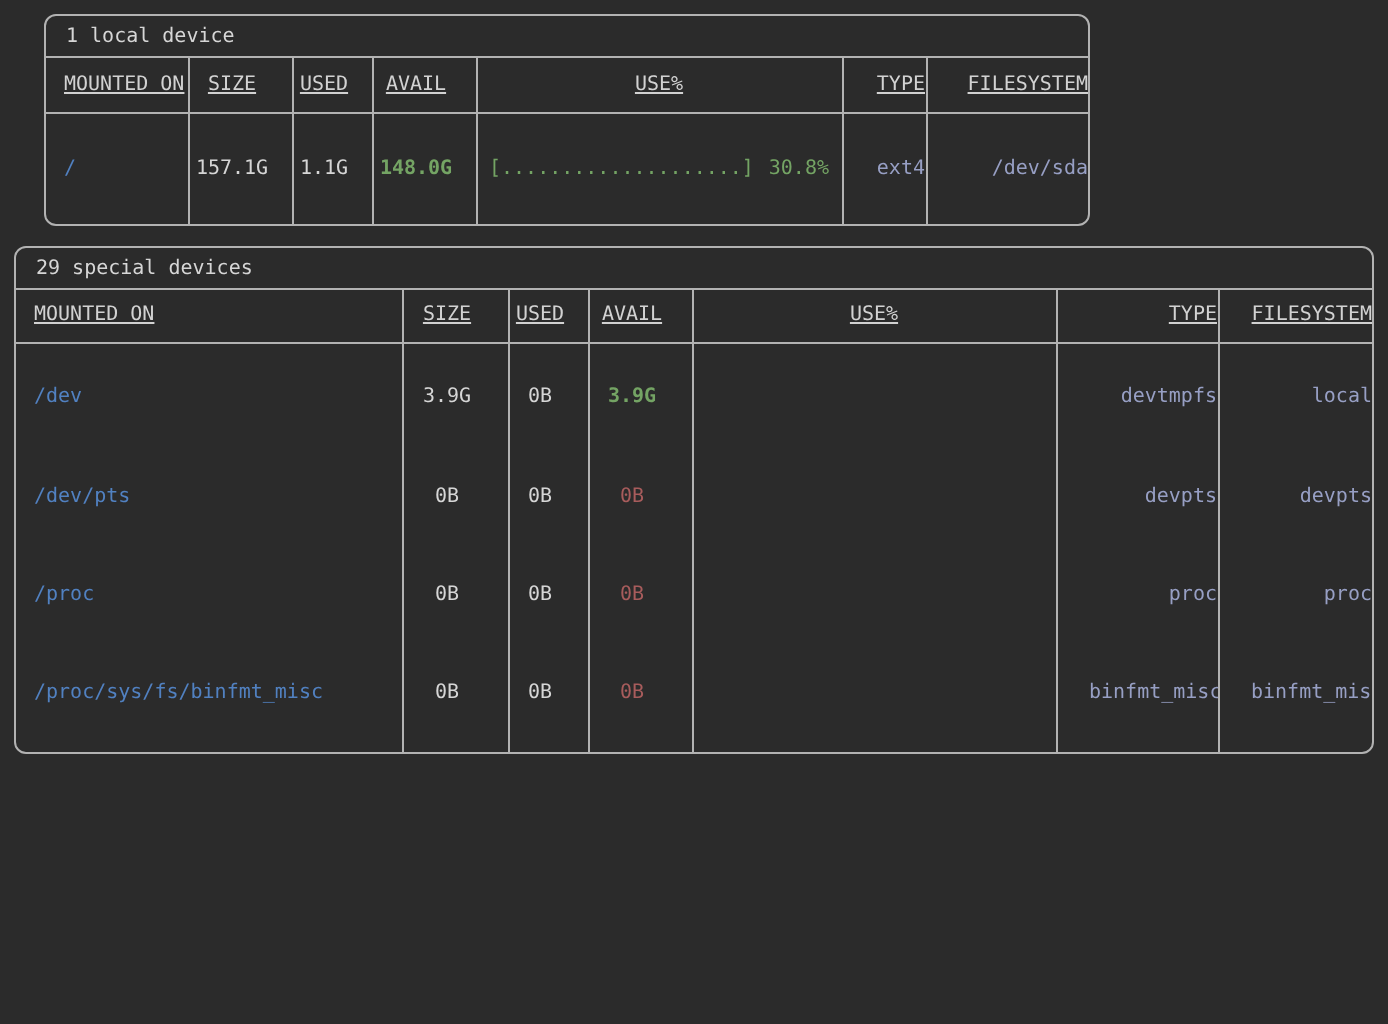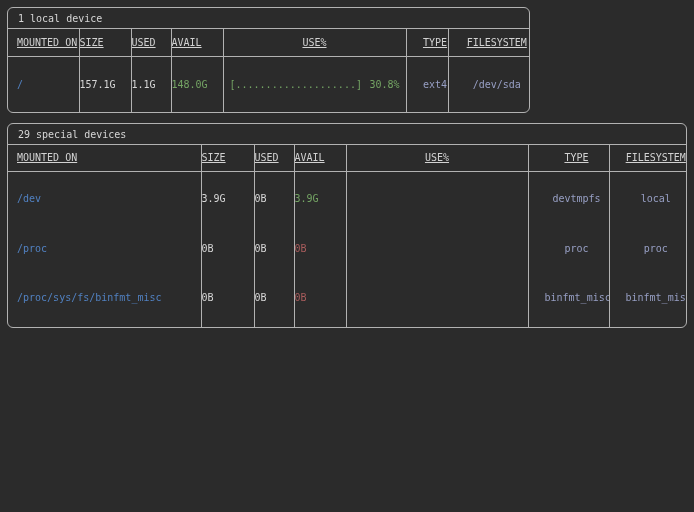--- a/index.html
+++ b/index.html
@@ -9,46 +9,46 @@
     background: #2b2b2b;
     font-family: "DejaVu Sans Mono", "Liberation Mono", monospace;
     font-size: 10px;
     color: #d6d6d6;
   }
   .panel {
     border: 1px solid var(--border, #b2b2b2);
     border-radius: 6px;
     overflow: hidden;
   }
-  #panel-local   { width: 523px; margin: 7px 0 0 7px; }
+  #panel-local   { width: 523px; margin: 7px 0 0 22px; }
   #panel-special { width: 680px; margin: 10px 0 0 7px; }
   .panel-title {
     height: 21px; line-height: 21px;
     padding-left: 10px;
     border-bottom: 1px solid var(--border, #b2b2b2);
     color: #d6d6d6;
     white-space: pre;
   }
   table { border-collapse: collapse; table-layout: fixed; width: 100%; }
   th, td { padding: 0; font-weight: normal; white-space: pre; overflow: hidden; }
   th:not(:first-child), td:not(:first-child) { border-left: 1px solid var(--border, #b2b2b2); }
   thead th { height: 27px; border-bottom: 1px solid var(--border, #b2b2b2); color: #d2d2d2; text-decoration: underline; }
 
   .c-mount { text-align: left;  padding-left: 9px;  }
-  .c-size, .c-used, .c-avail { text-align: left; padding-right: 8px; }
+  .c-size, .c-used, .c-avail { text-align: center; padding-right: 8px; }
   .c-use   { text-align: center; }
-  .c-type, .c-fs { text-align: center; padding-left: 16px; }
+  .c-type, .c-fs { text-align: right; padding-left: 16px; }
 
   #panel-local  tbody td { height: 23px; }
   #panel-special tbody td { line-height: 12.3px; }
   #panel-special tbody tr:first-child td { padding-top: 3px; }
   #panel-special tbody tr:last-child td  { padding-bottom: 4px; }
 
   .mountpath { color: var(--path_blue, #5181c1); }
-  .avail-green { color: var(--avail_green, #74a464); }
+  .avail-green { color: var(--avail_green, #74a464); font-weight: bold; }
   .avail-red   { color: var(--avail_red, #a85c5c); }
   .typecol { color: var(--type_lavender, #979fc4); }
 
   .usewrap {
     display: flex; justify-content: space-between; align-items: center;
     padding: 0 6px; width: 100%;
   }
   .bar, .pct { color: var(--avail_green, #74a464); }
 </style>
 </head>
@@ -130,20 +130,34 @@
         <span class="bar"></span>
         <span class="pct"></span>
       </div>
     </td>
     <td class="c-type typecol">devtmpfs</td>
     <td class="c-fs typecol">local</td>
   </tr>
 
 
 
+  <tr>
+    <td class="c-mount mountpath">/dev/pts</td>
+    <td class="c-size">0B</td>
+    <td class="c-used">0B</td>
+    <td class="c-avail avail-red">0B</td>
+    <td class="c-use">
+      <div class="usewrap">
+        <span class="bar"></span>
+        <span class="pct"></span>
+      </div>
+    </td>
+    <td class="c-type typecol">devpts</td>
+    <td class="c-fs typecol">devpts</td>
+  </tr>
 
 
   <tr>
     <td class="c-mount mountpath">/proc</td>
     <td class="c-size">0B</td>
     <td class="c-used">0B</td>
     <td class="c-avail avail-red">0B</td>
     <td class="c-use">
       <div class="usewrap">
         <span class="bar"></span>

